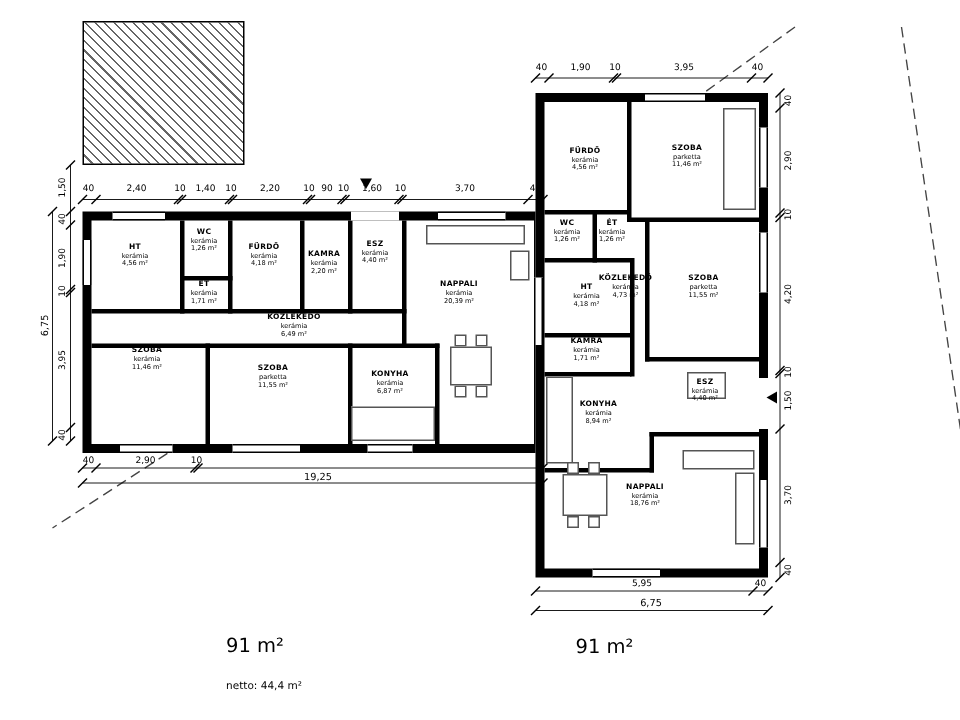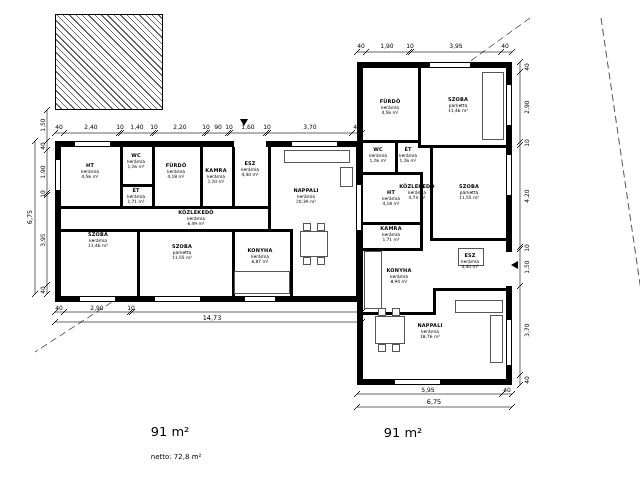--- a/index.html
+++ b/index.html
@@ -307,21 +307,21 @@
   <span class="dim v" style="left:42px;top:146px">40</span>
   <span class="dim v" style="left:42px;top:172px">1,90</span>
   <span class="dim v" style="left:42px;top:194px">10</span>
   <span class="dim v" style="left:42px;top:240px">3,95</span>
   <span class="dim v" style="left:42px;top:290px">40</span>
   <span class="dim v total" style="left:30px;top:217px">6,75</span>
 
   <span class="dim" style="left:59px;top:307px">40</span>
   <span class="dim" style="left:97px;top:307px">2,90</span>
   <span class="dim" style="left:131px;top:307px">10</span>
-  <span class="dim total" style="left:212px;top:318px">14,73</span>
+  <span class="dim total" style="left:212px;top:318px">19,25</span>
 
   <span class="dim" style="left:361px;top:45px">40</span>
   <span class="dim" style="left:387px;top:45px">1,90</span>
   <span class="dim" style="left:410px;top:45px">10</span>
   <span class="dim" style="left:456px;top:45px">3,95</span>
   <span class="dim" style="left:505px;top:45px">40</span>
 
   <span class="dim v" style="left:526px;top:67px">40</span>
   <span class="dim v" style="left:526px;top:107px">2,90</span>
   <span class="dim v" style="left:526px;top:143px">10</span>
@@ -330,15 +330,15 @@
   <span class="dim v" style="left:526px;top:267px">1,50</span>
   <span class="dim v" style="left:526px;top:330px">3,70</span>
   <span class="dim v" style="left:526px;top:380px">40</span>
 
   <span class="dim" style="left:428px;top:389px">5,95</span>
   <span class="dim" style="left:507px;top:389px">40</span>
   <span class="dim total" style="left:434px;top:402px">6,75</span>
 
   <div class="big" style="left:170px;top:431px">91 m²</div>
   <div class="big" style="left:403px;top:432px">91 m²</div>
-  <div class="note" style="left:176px;top:457px">netto: 72,8 m²</div>
+  <div class="note" style="left:176px;top:457px">netto: 44,4 m²</div>
 
 </div>
 
 </body></html>

